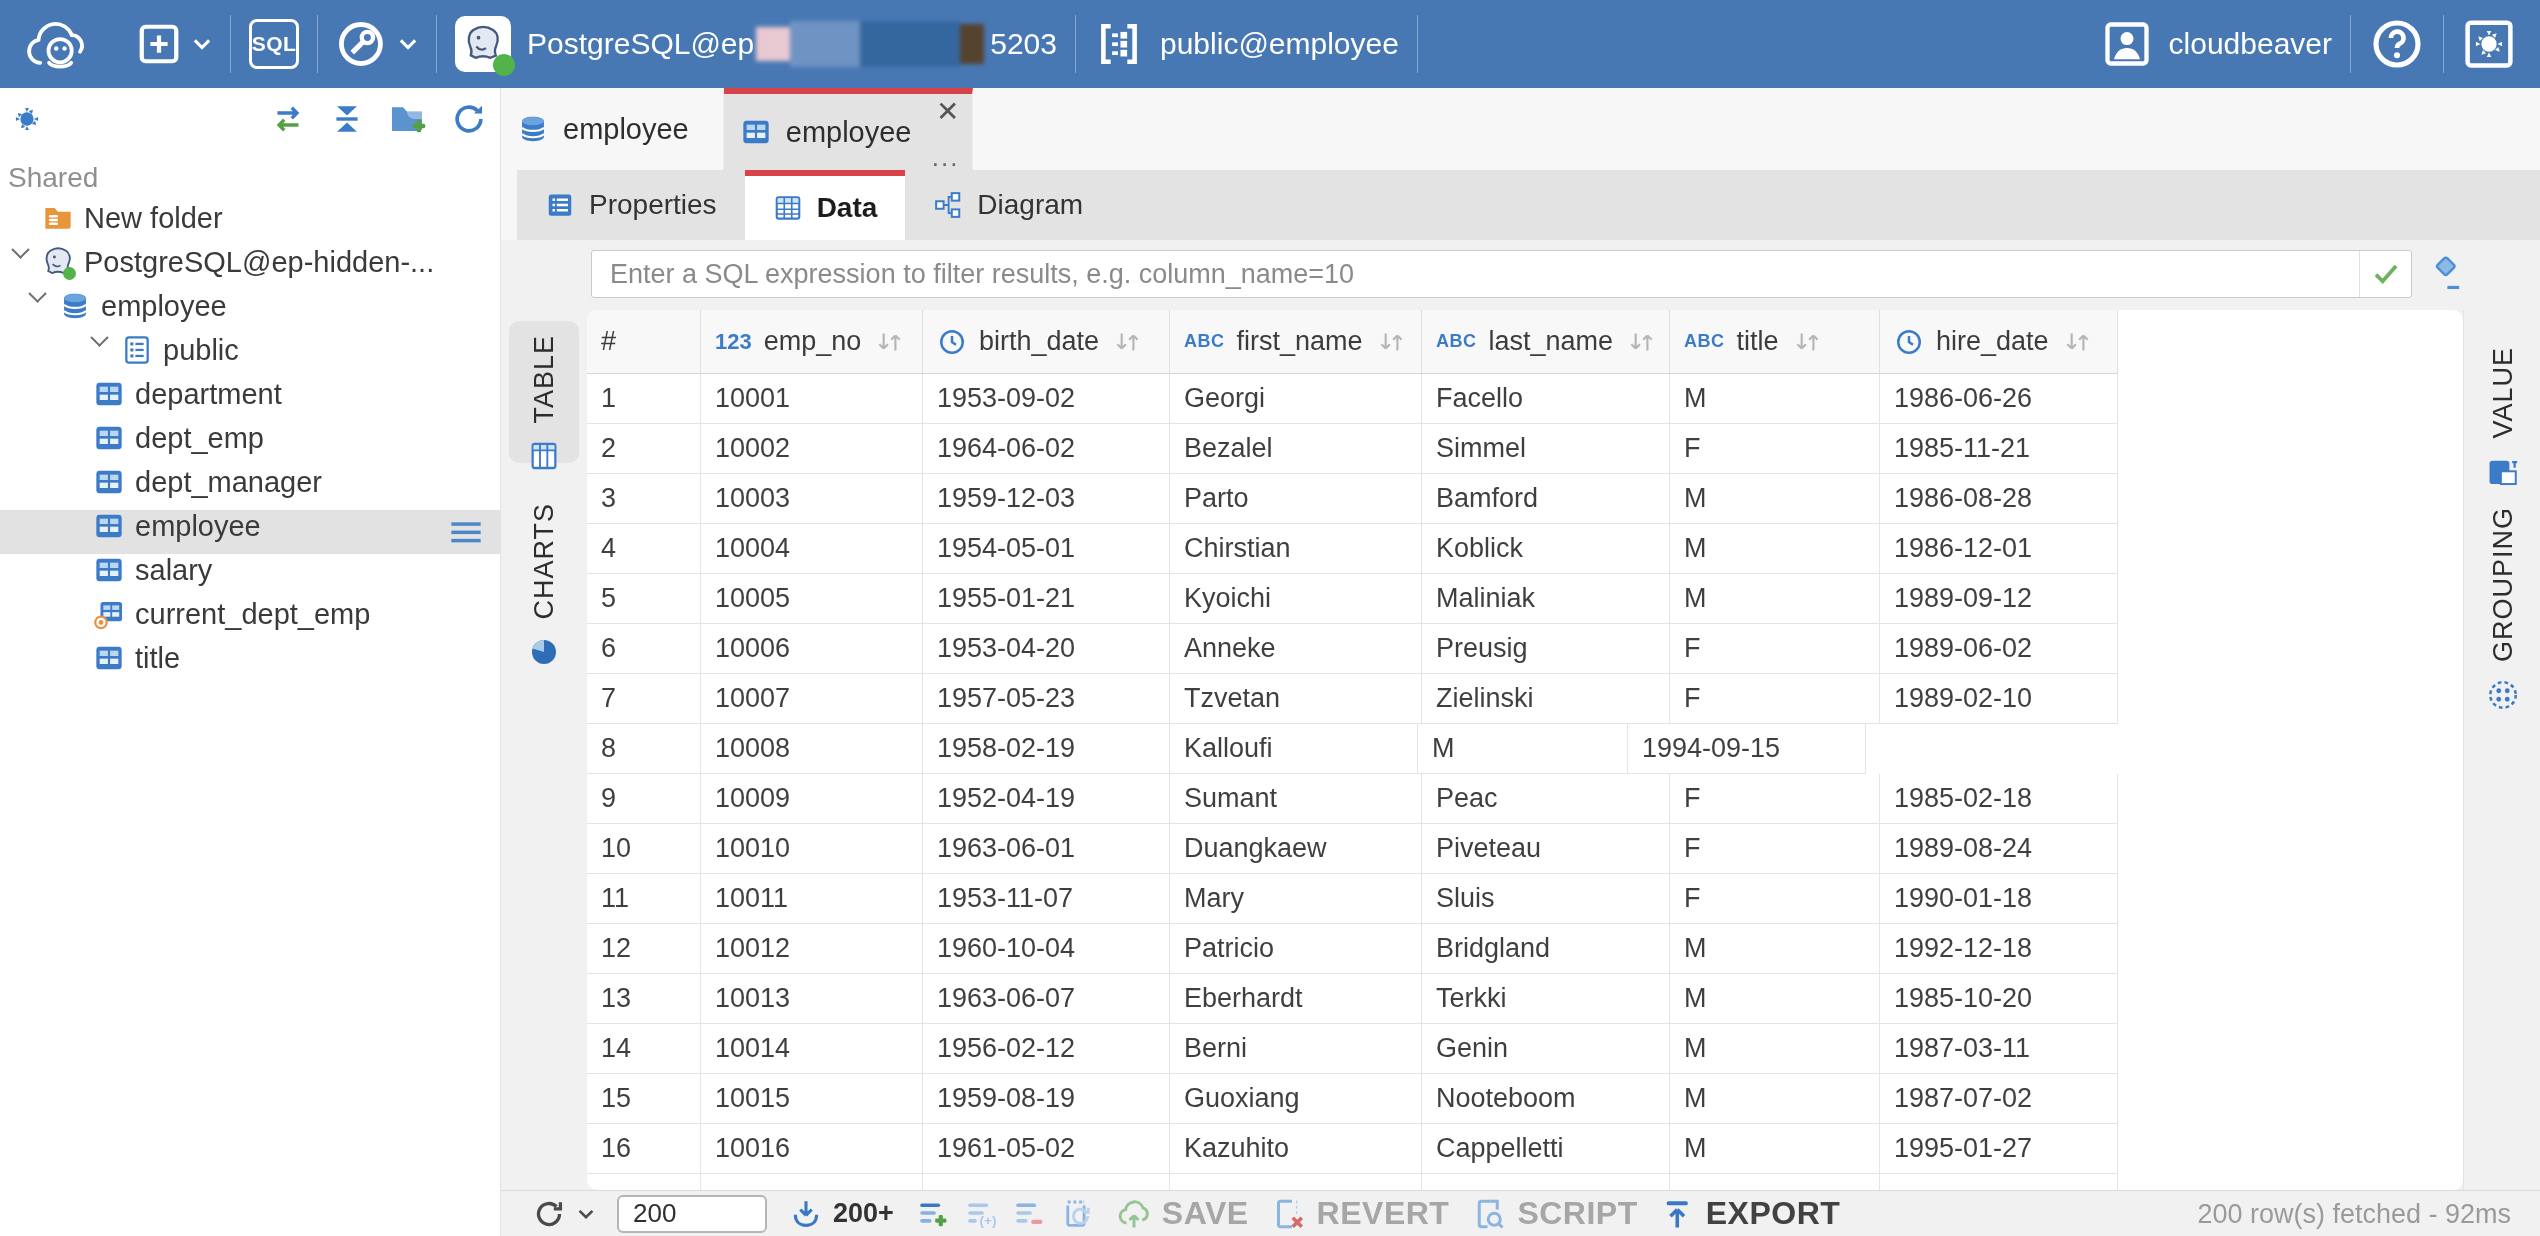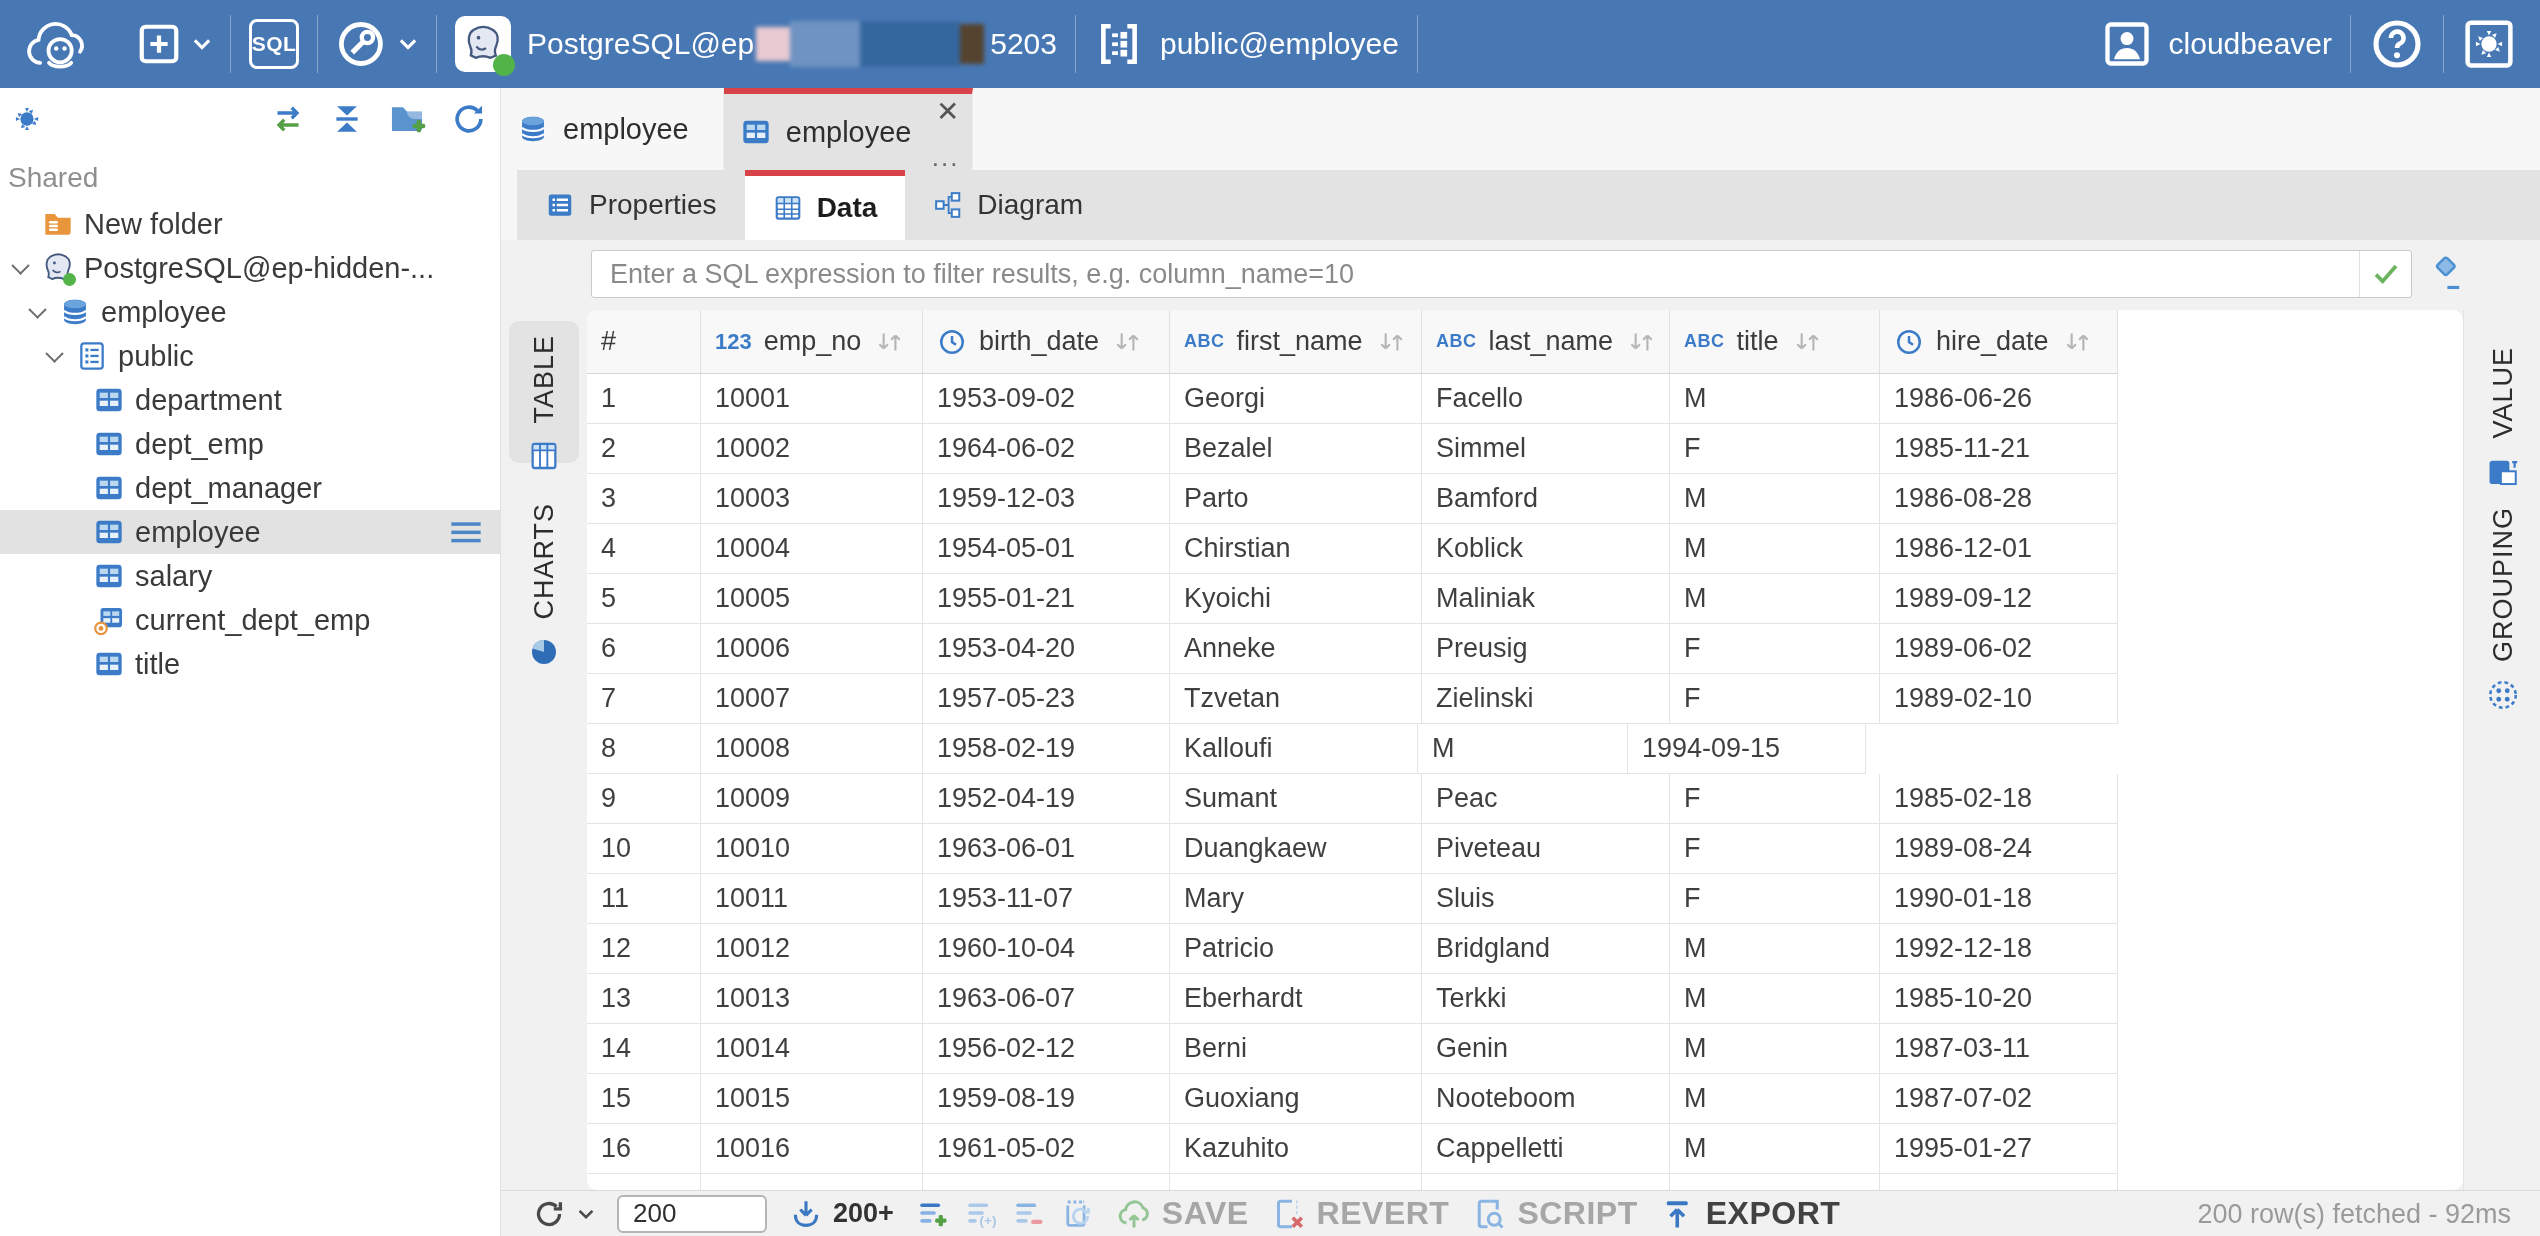--- a/index.html
+++ b/index.html
@@ -21,21 +21,21 @@
   .tb-right { margin-left:auto; display:flex; align-items:center; height:88px; }
 
   
   .sidebar { position:absolute; left:0; top:88px; width:500px; height:1148px; background:#fff; }
   .sb-toolbar { position:relative; height:64px; }
   .sb-gear { position:absolute; left:8px; top:12px; cursor:pointer; }
   .sb-tools { position:absolute; right:12px; top:12px; display:flex; gap:24px; align-items:center; }
   .sb-tools > span { cursor:pointer; }
   .sb-section { font-size:28px; color:#8f8f8f; padding:10px 0 8px 8px; }
   .tree { }
-  .tree-row { position:relative; height:44px; display:flex; align-items:center; cursor:pointer; }
+  .tree-row { position:relative; height:44px; display:flex; align-items:flex-start; cursor:pointer; }
   .tree-row.selected { background:#e2e2e2; }
   .tree-chev-slot { width:34px; display:flex; align-items:center; justify-content:flex-start; flex:none; }
   .chevron-down { width:13px; height:13px; border-right:2.5px solid #6e6e6e; border-bottom:2.5px solid #6e6e6e; transform:rotate(45deg) translate(-2px,-2px); margin-left:6px; }
   .tree-icon { width:32px; height:32px; flex:none; position:relative; margin-right:10px; }
   .tree-label { font-size:29px; color:#3a3a3a; white-space:nowrap; }
   .tree-menu { position:absolute; right:18px; top:10px; }
   .pg-dot { position:absolute; right:-2px; bottom:-2px; width:13px; height:13px; border-radius:50%; background:#51b348; }
 
   
   .main { position:absolute; left:500px; top:88px; width:2040px; height:1148px; border-left:1px solid #e2e2e2; background:#f7f7f7; }
@@ -267,21 +267,21 @@
         </span>
         <span class="tree-icon">
           <svg width="32" height="32" viewBox="0 0 24 24">
             <path d="M12 2.8c-4.6 0-8.2 1.5-8.2 3.3v11.8c0 1.8 3.6 3.3 8.2 3.3s8.2-1.5 8.2-3.3V6.1c0-1.8-3.6-3.3-8.2-3.3z" fill="#3b7bc8"></path>
             <ellipse cx="12" cy="6.1" rx="8.2" ry="3.1" fill="#6ba3dc"></ellipse>
             <path d="M3.8 11.1c1.9 1.5 4.8 2.3 8.2 2.3s6.3-.8 8.2-2.3M3.8 15.9c1.9 1.5 4.8 2.3 8.2 2.3s6.3-.8 8.2-2.3" stroke="#fff" stroke-width="1.6" fill="none"></path>
           </svg>
         </span>
         <span class="tree-label">employee</span>
       </div>
-      <div class="tree-row" style="padding-left: 42px;">
+      <div class="tree-row" style="padding-left: 42px; margin-left: 45px;">
         <span class="tree-chev-slot">
           <i class="chevron-down" style="display: inline-block;"></i>
         </span>
         <span class="tree-icon">
           <svg width="32" height="32" viewBox="0 0 24 24">
             <rect x="4" y="2.5" width="16" height="19" rx="2" fill="#fff" stroke="#3b7bc8" stroke-width="1.7"></rect>
             <g fill="#3b7bc8">
               <rect x="7" y="6.3" width="2.3" height="2.3"></rect>
               <rect x="10.8" y="6.6" width="6.2" height="1.7"></rect>
               <rect x="7" y="10.8" width="2.3" height="2.3"></rect>

